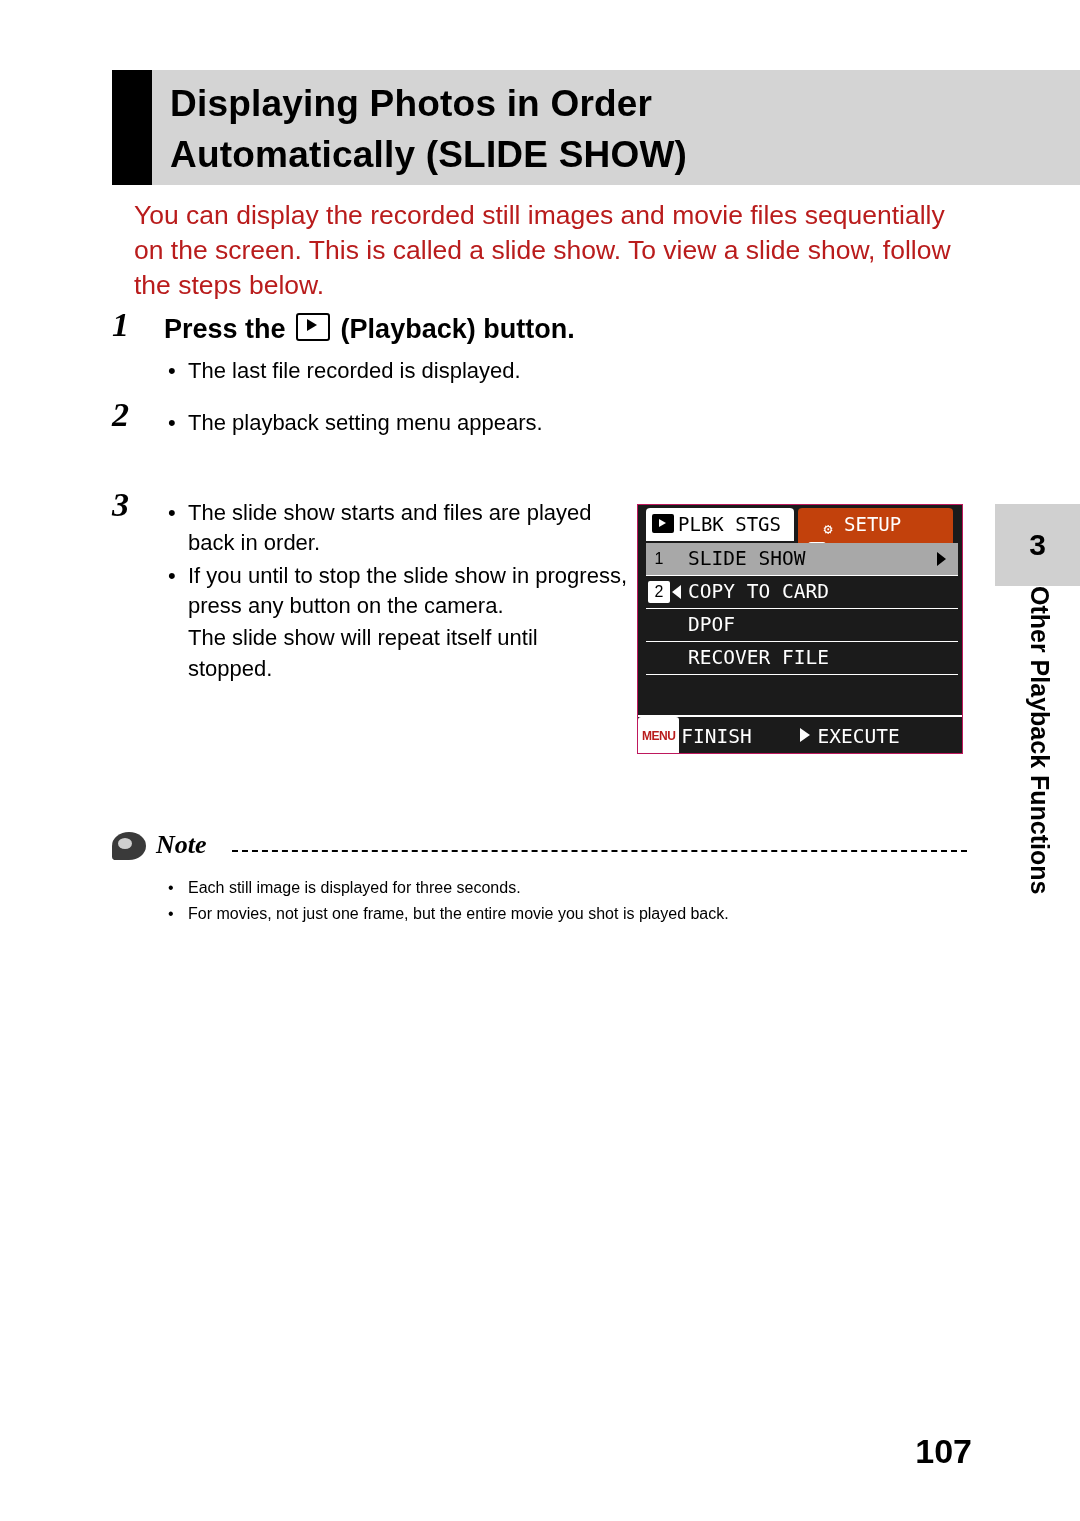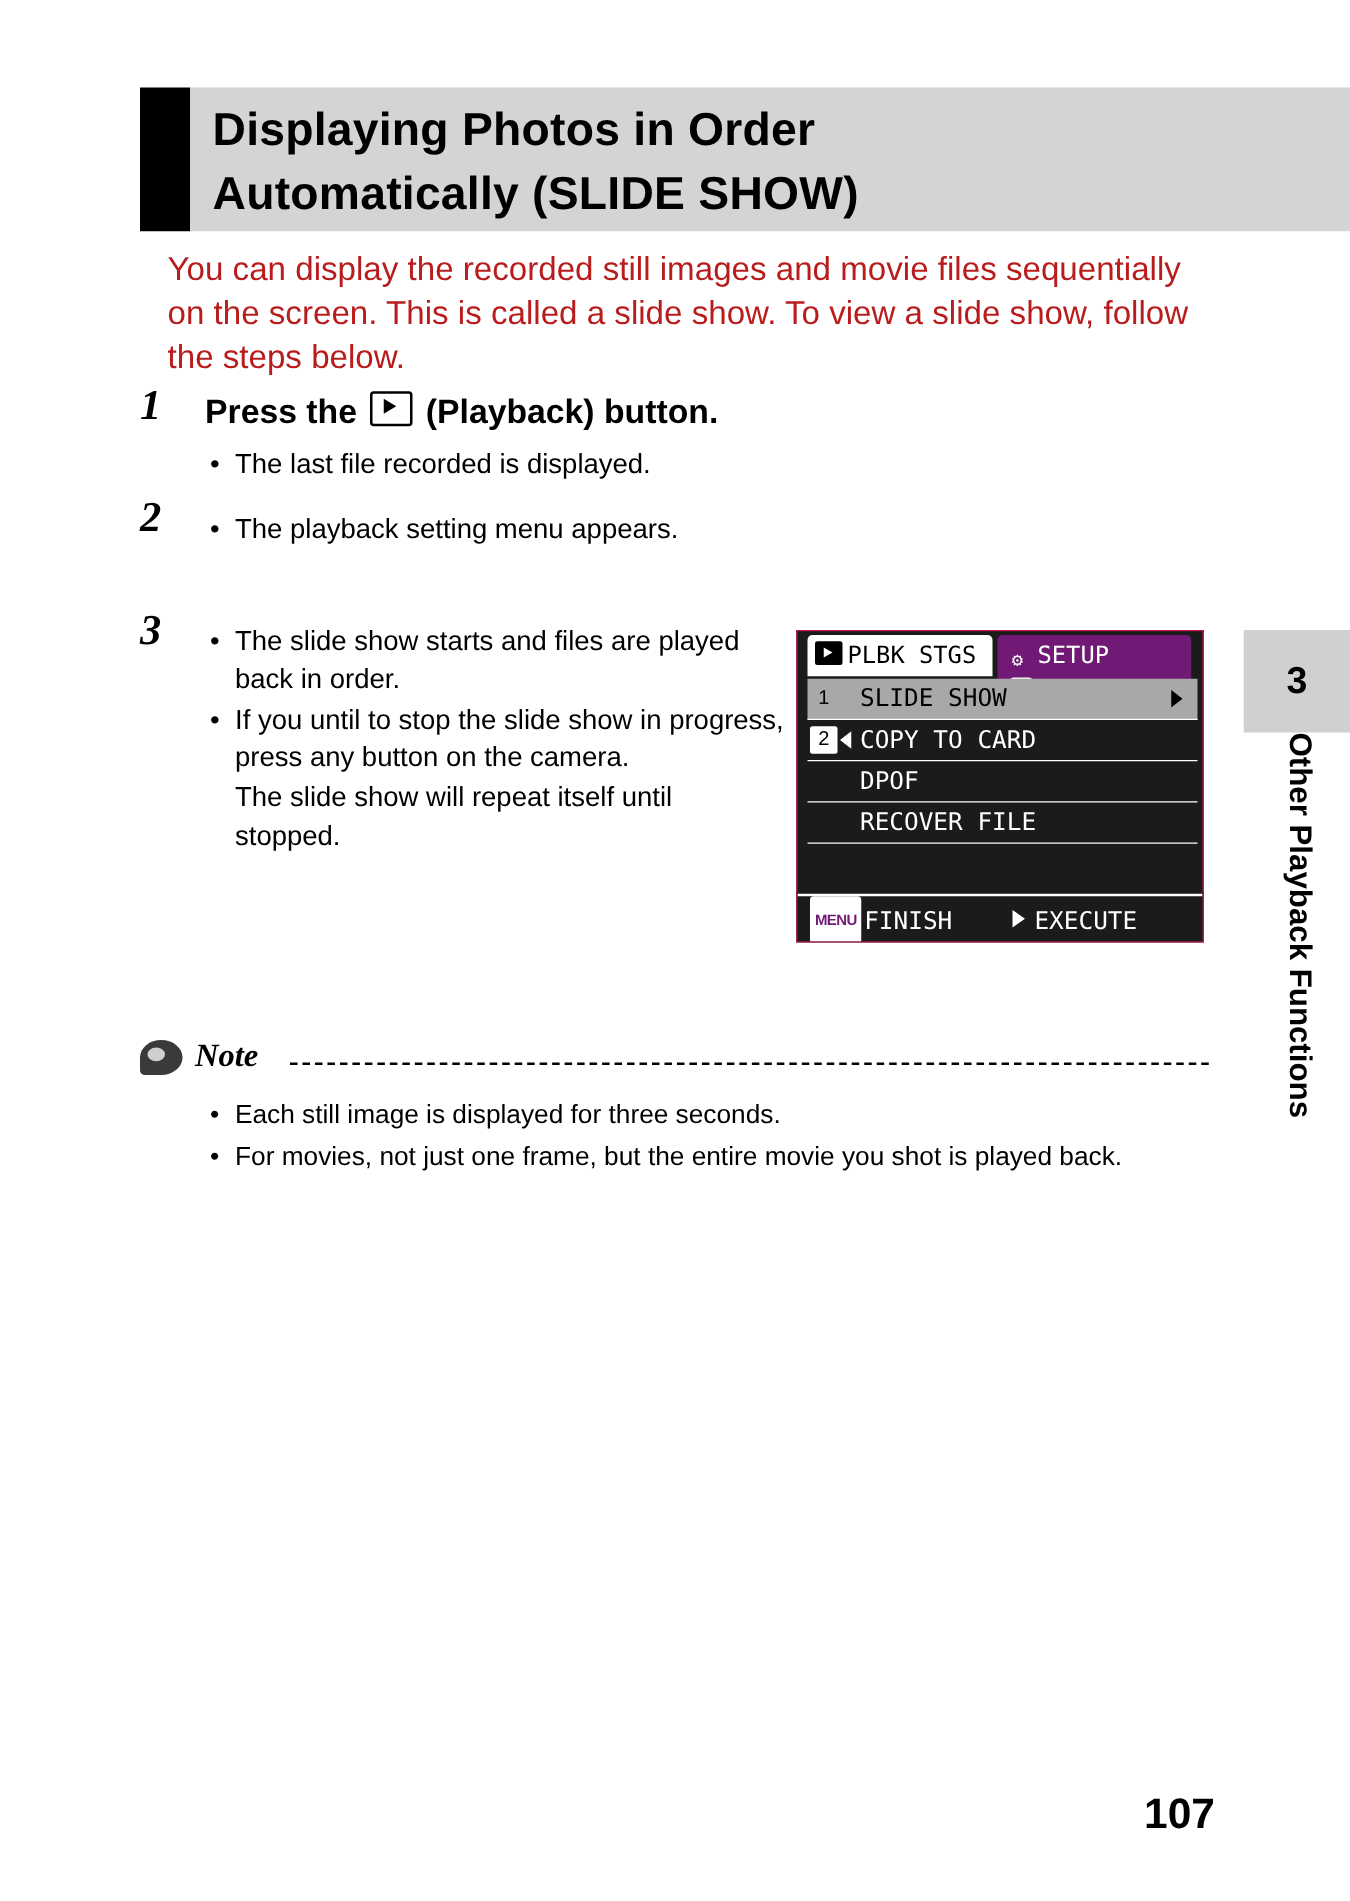--- a/index.html
+++ b/index.html
@@ -179,26 +179,26 @@
     padding-left: 6px;
     box-sizing: border-box;
     white-space: nowrap;
   }
   .lcd-tab-inactive {
     position: absolute;
     left: 160px;
     top: 3px;
     width: 155px;
     height: 41px;
-    background: #701a75;
+    background: #c2410c;
     color: #ffffff;
     border-radius: 4px 4px 0 0;
     font-size: 19px;
     line-height: 33px;
-    padding-left: 6px;
+    padding-left: 20px;
     box-sizing: border-box;
     white-space: nowrap;
   }
   .mini-play {
     display: inline-block;
     width: 18px;
     height: 15px;
     border: 2px solid #000;
     border-radius: 2px;
     position: relative;
@@ -305,28 +305,28 @@
     width: 100%;
     height: 36px;
     background: #1b1b1b;
     border-top: 2px solid #ffffff;
     font-size: 19.5px;
     line-height: 36px;
   }
   .lcd-menu-badge {
     display: inline-block;
     background: #ffffff;
-    color: #701a75;
+    color: #b91c1c;
     font-size: 12px;
     font-family: "Liberation Sans", sans-serif;
     font-weight: bold;
     padding: 1px 4px;
     border-radius: 3px;
     vertical-align: 3px;
-    margin-left: 10px;
+    margin-left: 0;
     margin-right: 2px;
     letter-spacing: -0.5px;
   }
   .lcd-exec-arrow {
     display: inline-block;
     width: 0; height: 0;
     border-top: 7px solid transparent;
     border-bottom: 7px solid transparent;
     border-left: 10px solid #ffffff;
     margin-left: 36px;
@@ -379,21 +379,21 @@
     position: absolute;
     left: 120px;
     right: 0;
     top: 20px;
     border-top: 2px dashed #000;
     height: 0;
   }
   .note-body {
     margin-top: 12px;
     margin-left: 52px;
-    font-size: 21px;
+    font-size: 16px;
     line-height: 1.5;
   }
 
   
   .side-tab {
     position: absolute;
     right: 0;
     top: 504px;
     width: 85px;
     height: 82px;

